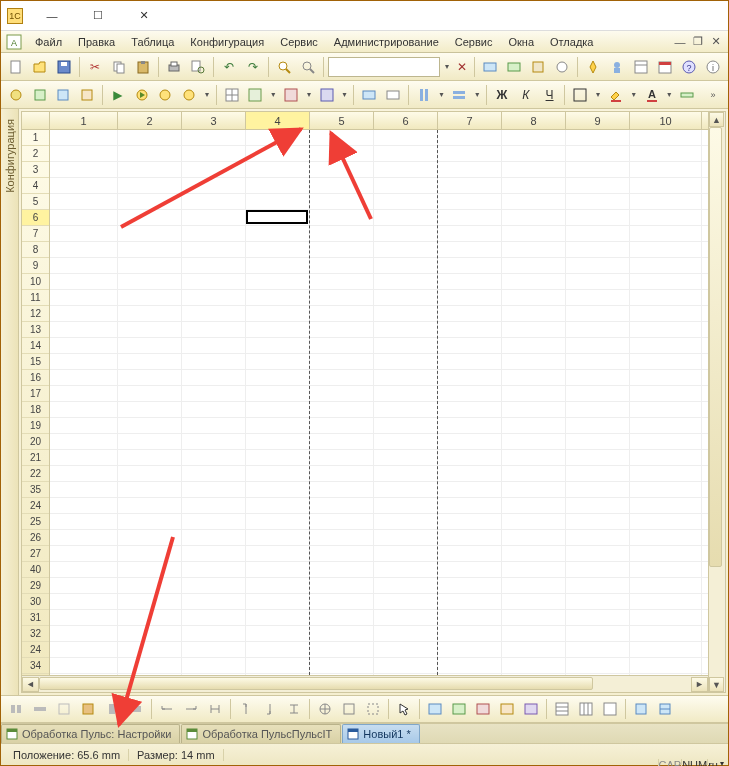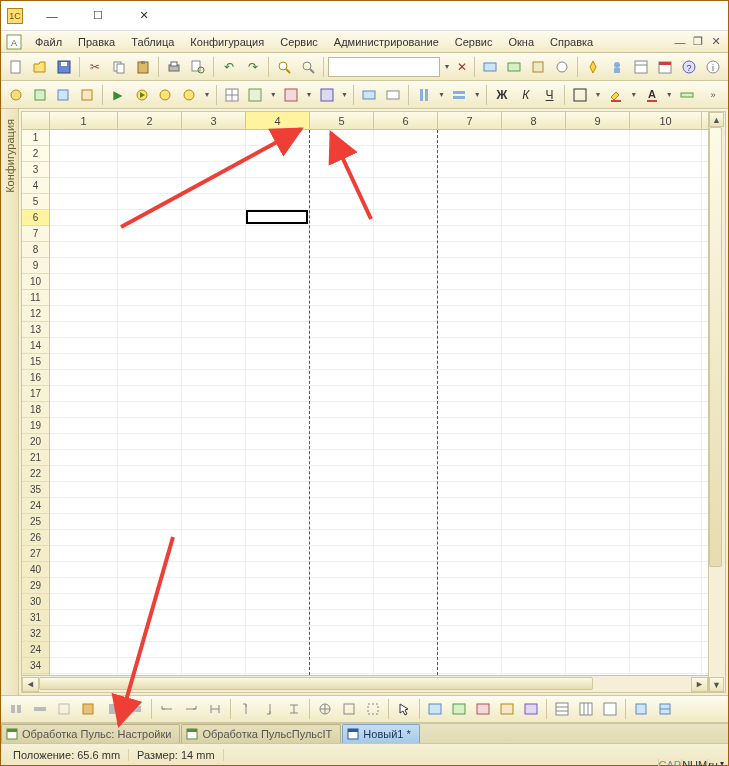--- a/index.html
+++ b/index.html
@@ -241,21 +241,21 @@
         </svg>
     </div>
     <div class="menu-item">Файл</div>
     <div class="menu-item">Правка</div>
     <div class="menu-item">Таблица</div>
     <div class="menu-item">Конфигурация</div>
     <div class="menu-item">Сервис</div>
     <div class="menu-item">Администрирование</div>
     <div class="menu-item">Сервис</div>
     <div class="menu-item">Окна</div>
-    <div class="menu-item">Справка</div>
+    <div class="menu-item">Отладка</div>
     <div class="right">
       <div class="mb-btn">—</div>
       <div class="mb-btn">❐</div>
       <div class="mb-btn">✕</div>
     </div>
   </div>
 
   <div class="toolbar">
     <div class="tb-btn">
         <svg class="ico-box" viewBox="0 0 16 16">

